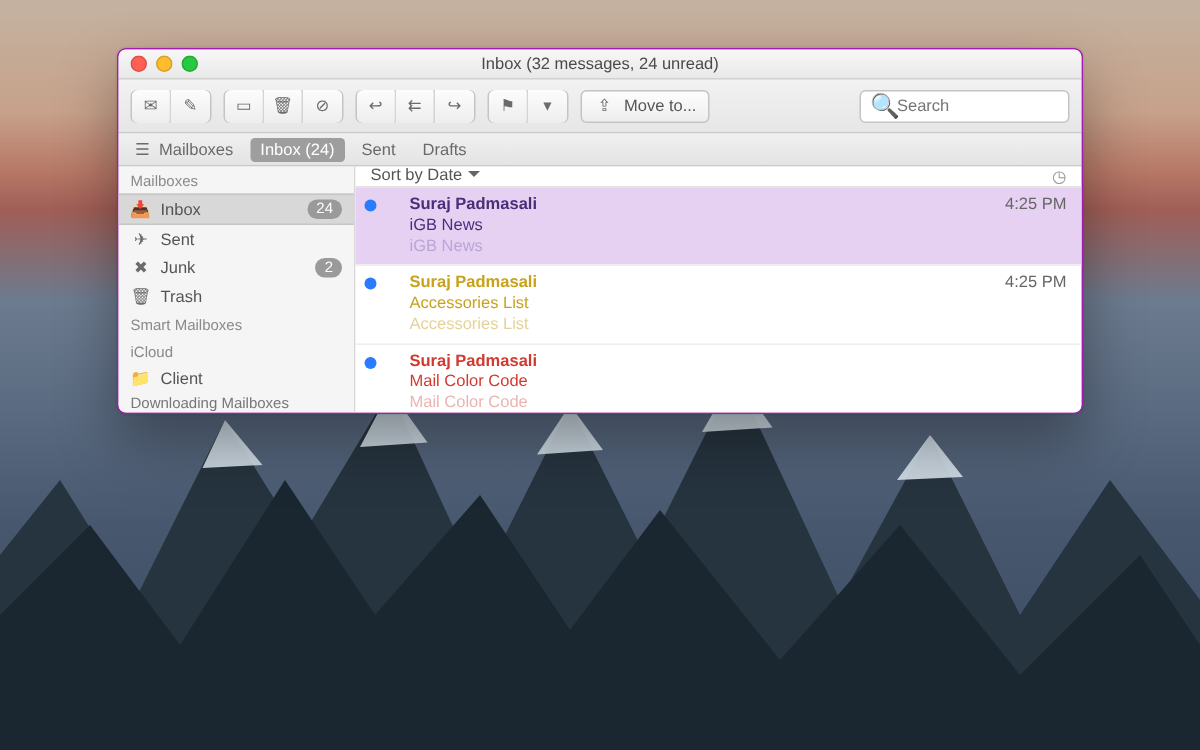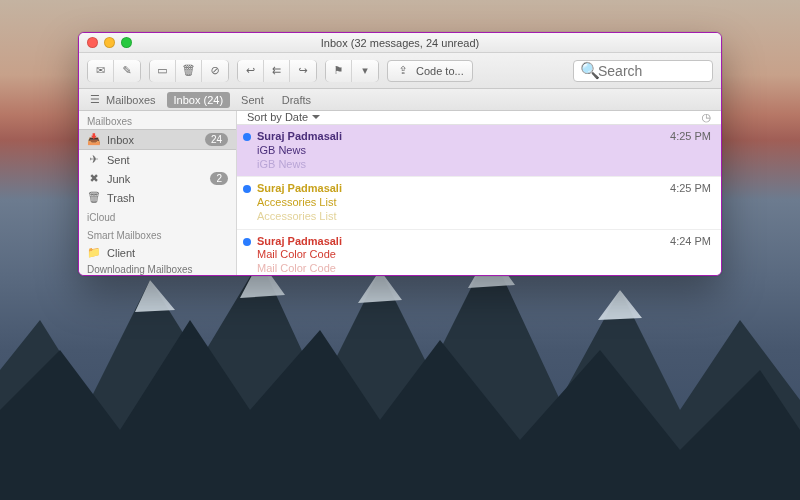--- a/index.html
+++ b/index.html
@@ -25,35 +25,35 @@
   .toolbar { height:36px; display:flex; align-items:center; padding:0 8px; gap:8px; background:linear-gradient(#f2f2f2,#e6e6e6); border-bottom:1px solid #c9c9c9; }
   .tbtn, .tgrp { height:22px; background:linear-gradient(#fdfdfd,#ededed); border:1px solid #c4c4c4; border-radius:4px; display:flex; align-items:center; justify-content:center; font-size:11px; color:#555; }
   .tbtn { width:26px; }
   .tgrp { padding:0; }
   .tgrp .tbtn { border:none; border-right:1px solid #d4d4d4; border-radius:0; }
   .tgrp .tbtn:first-child{border-top-left-radius:4px;border-bottom-left-radius:4px}
   .tgrp .tbtn:last-child{border-right:none;border-top-right-radius:4px;border-bottom-right-radius:4px}
   .flag { color:#e23; }
   .moveto { height:22px; background:linear-gradient(#fdfdfd,#ededed); border:1px solid #c4c4c4; border-radius:4px; padding:0 8px; display:flex; align-items:center; gap:6px; font-size:11px; color:#555; }
   .search { flex:0 0 140px; margin-left:auto; height:22px; border:1px solid #c4c4c4; border-radius:4px; background:#fff; display:flex; align-items:center; padding:0 6px; gap:4px; }
-  .search input { border:none; outline:none; font-size:14px; width:100%; background:transparent; color:#555; }
+  .search input { border:none; outline:none; font-size:11px; width:100%; background:transparent; color:#555; }
   .favbar { height:22px; background:linear-gradient(#f0f0f0,#e4e4e4); border-bottom:1px solid #c9c9c9; display:flex; align-items:center; font-size:11px; }
   .fav { padding:0 9px; height:100%; display:flex; align-items:center; gap:4px; color:#6a6a6a; cursor:default; }
   .fav.active { background:#9e9e9e; color:#fff; border-radius:3px; margin:2px 2px; height:16px; padding:0 7px; }
   .body { flex:1; display:flex; min-height:0; }
   .sidebar { width:158px; background:#f5f5f5; border-right:1px solid #d7d7d7; font-size:11px; color:#555; overflow:hidden; }
   .side-h { padding:5px 8px 2px; font-size:10px; color:#8a8a8a; }
   .side-item { padding:3px 8px; display:flex; align-items:center; gap:6px; }
   .side-item.sel { background:#d8d8d8; border-top:1px solid #c6c6c6; border-bottom:1px solid #c6c6c6; }
   .badge { margin-left:auto; background:#9a9a9a; color:#fff; border-radius:8px; font-size:10px; padding:1px 6px; }
   .side-status { padding:2px 8px 0; font-size:10px; color:#777; }
   .list { flex:1; background:#fff; display:flex; flex-direction:column; min-width:0; }
   .sorter { height:20px; border-bottom:1px solid #e2e2e2; display:flex; align-items:flex-start; padding:0 10px; font-size:11px; color:#555; }
   .sorter .clock { margin-left:auto; color:#999; font-size:11px; }
-  .msg { display:flex; padding:5px 10px 5px 6px; border-bottom:1px solid #eee; gap:6px; position:relative; }
+  .msg { display:flex; padding:5px 10px 5px 6px; border-bottom:1px solid #eee; gap:22px; position:relative; }
   .msg.sel { background:#e6d1f3; }
   .dot { width:8px; height:8px; border-radius:50%; background:#2a7cff; margin-top:3px; flex-shrink:0; }
   .mcol { flex:1; min-width:0; line-height:1.25; }
   .from { font-size:11px; font-weight:700; }
   .subj { font-size:11px; }
   .prev { font-size:11px; }
   .time { font-size:11px; color:#666; margin-left:8px; white-space:nowrap; }
   .m0 .from, .m0 .subj { color:#4a2e7a; } .m0 .prev{ color:#b9a5d6; }
   .m1 .from, .m1 .subj { color:#c8a21b; } .m1 .prev{ color:#e3d39a; }
   .m2 .from, .m2 .subj { color:#d23a2f; } .m2 .prev{ color:#e9b5b1; }
@@ -118,21 +118,21 @@
     <div class="tgrp">
       <div class="tbtn">
           <span class="ico flag">⚑</span>
         </div>
       <div class="tbtn">
           <span class="ico">▾</span>
         </div>
     </div>
     <div class="moveto">
       <span class="ico">⇪</span>
-      <span>Code to...</span>
+      <span>Move to...</span>
     </div>
     <div class="search">
       <span class="ico">🔍</span>
       <input placeholder="Search" style="">
     </div>
   </div>
 
   <div class="favbar">
     <div class="fav">
         <span class="ico">☰</span>
@@ -163,22 +163,22 @@
       </div>
       <div class="side-item">
         <span class="ico">✖</span>
         <span>Junk</span>
         <span class="badge">2</span>
       </div>
       <div class="side-item">
         <span class="ico">🗑</span>
         <span>Trash</span>
       </div>
+      <div class="side-h">Smart Mailboxes</div>
       <div class="side-h">iCloud</div>
-      <div class="side-h">Smart Mailboxes</div>
       <div class="side-item">
         <span class="ico">📁</span>
         <span>Client</span>
       </div>
       <div class="side-status">Downloading Mailboxes</div>
 
     </div>
 
     <div class="list">
       <div class="sorter">
@@ -206,17 +206,16 @@
         <div class="time">4:25 PM</div>
       </div>
 
       <div class="msg m2">
         <div class="dot"></div>
         <div class="mcol">
           <div class="from">Suraj Padmasali</div>
           <div class="subj">Mail Color Code</div>
           <div class="prev">Mail Color Code</div>
         </div>
-        <div class="time">4:24 PM</div>
       </div>
     </div>
   </div>
 </div>
 
 </body></html>

